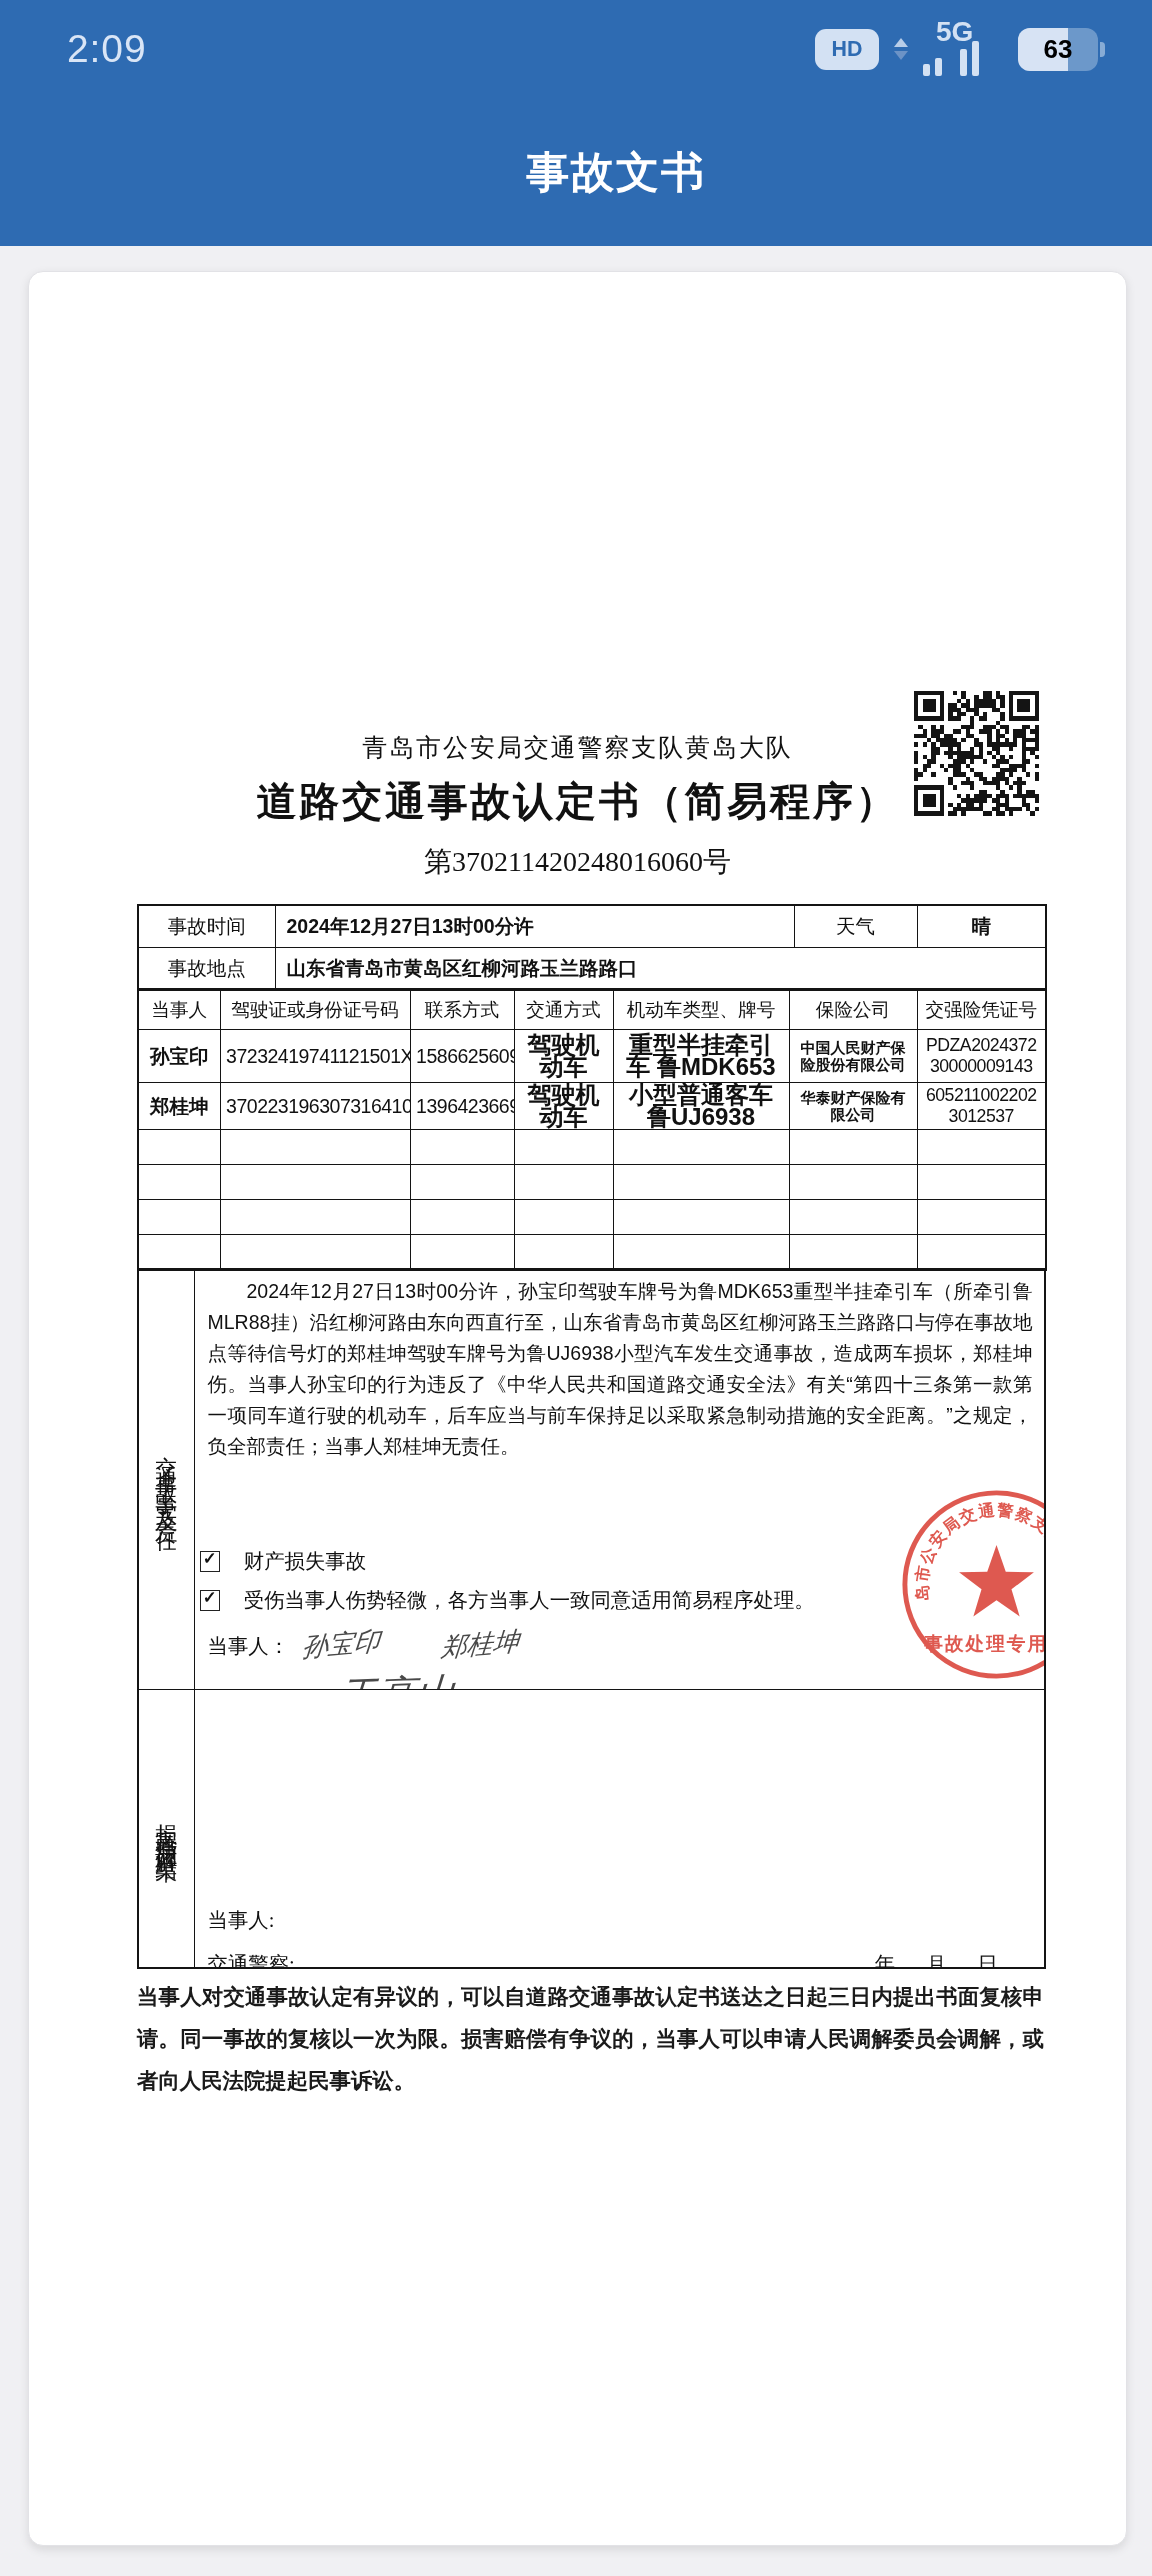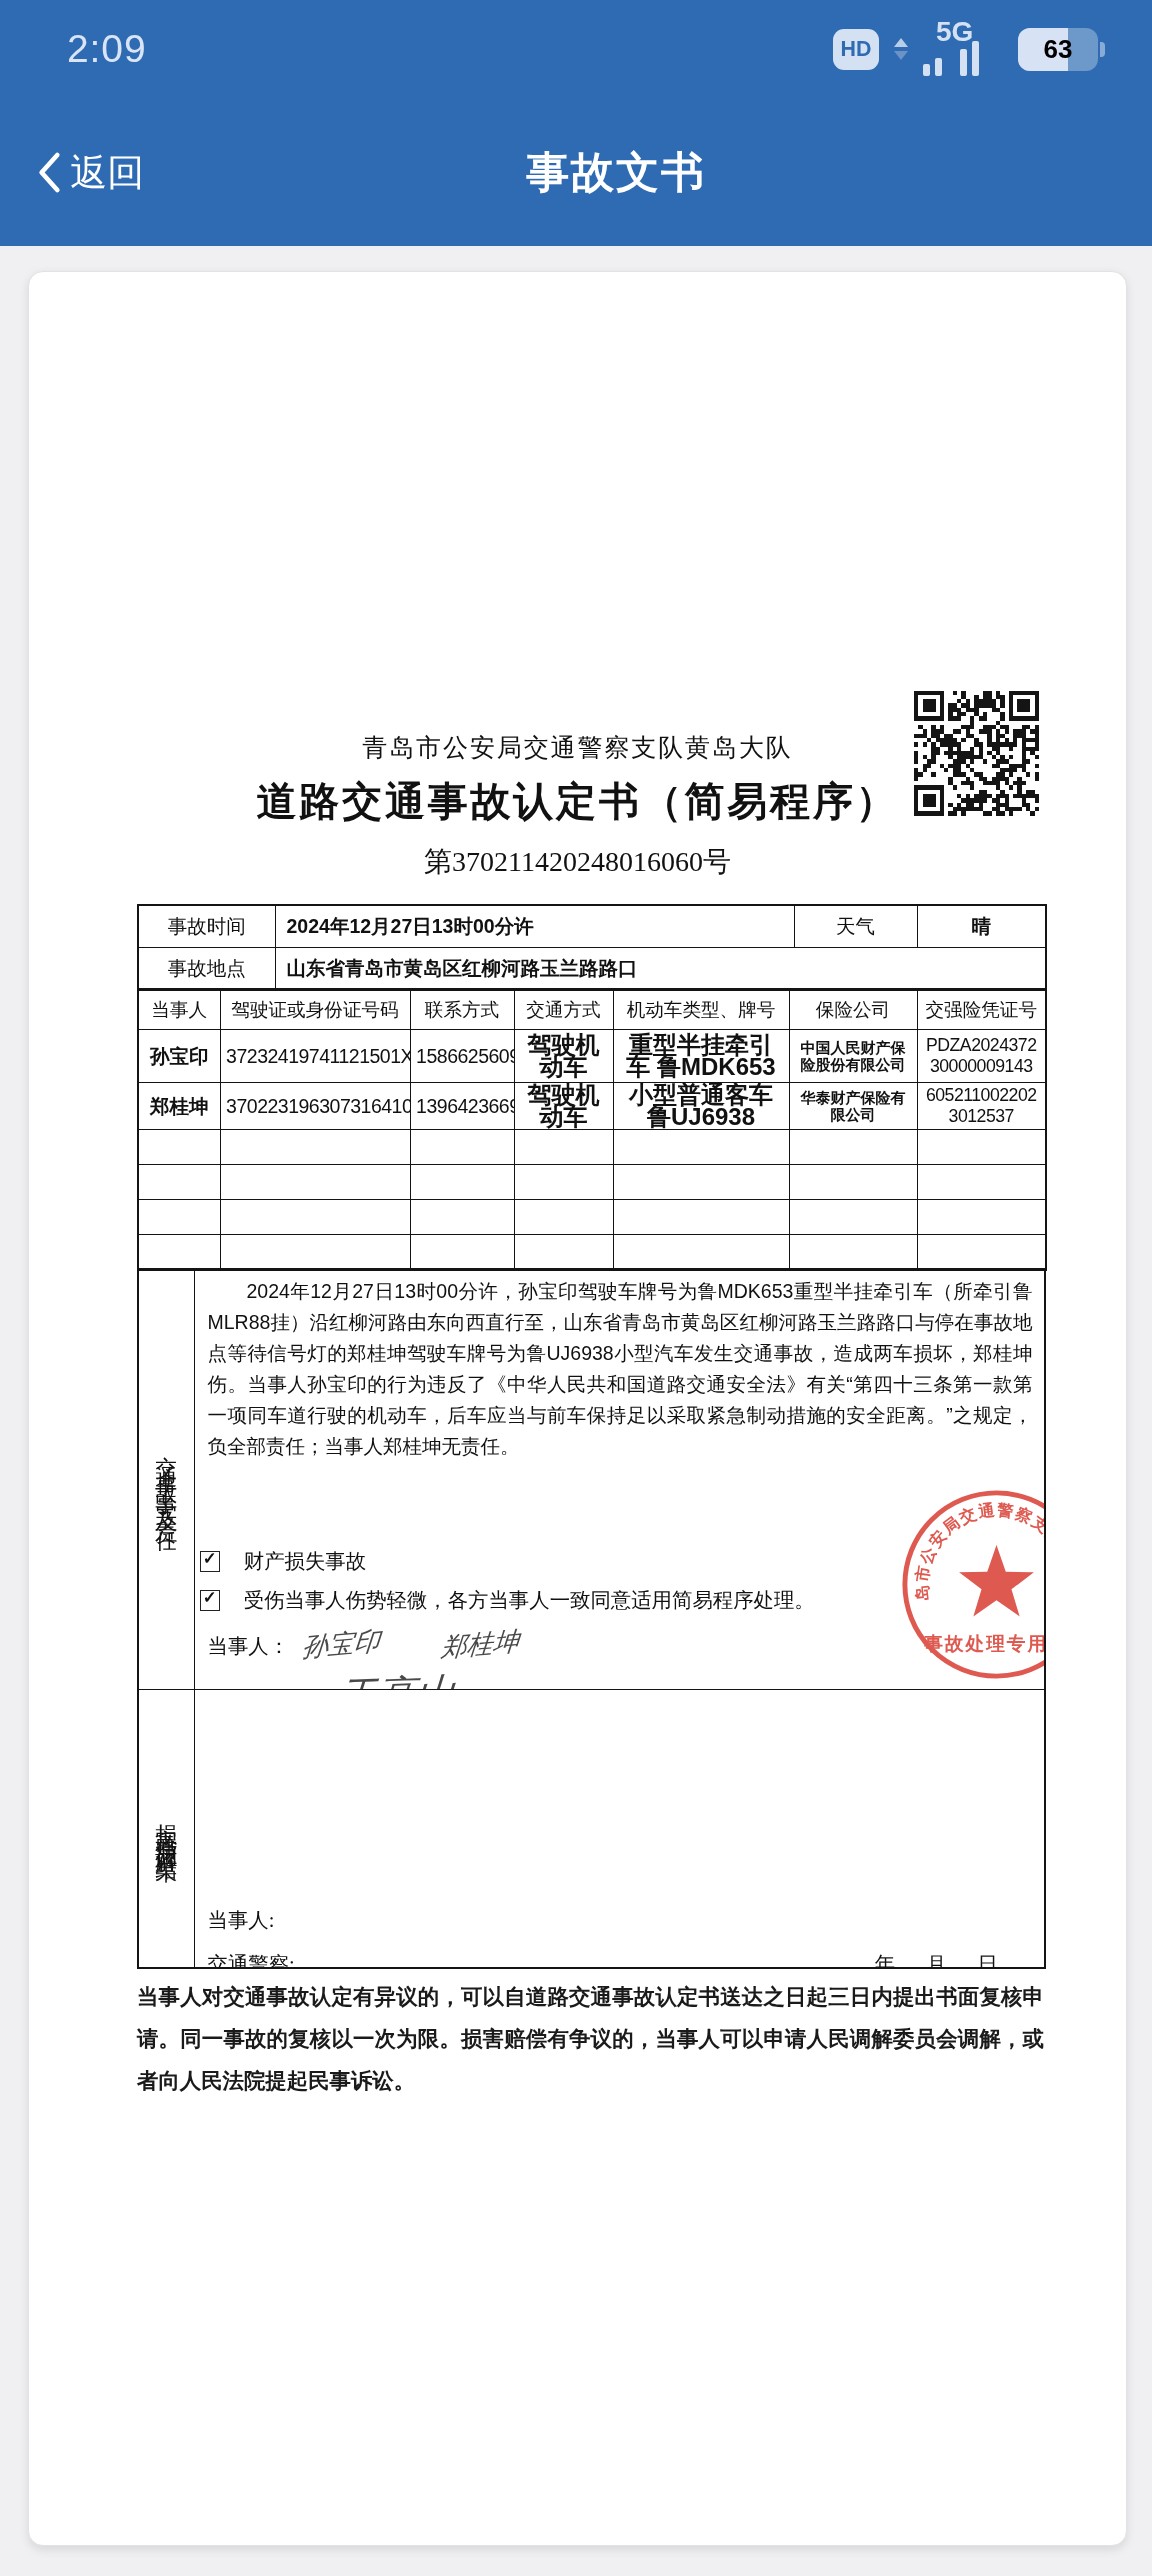--- a/index.html
+++ b/index.html
@@ -4,21 +4,21 @@
 <style>
   html,body{margin:0;padding:0;}
   body{width:1152px;height:2576px;background:#f0f0f3;font-family:"Liberation Sans","DejaVu Sans",sans-serif;overflow:hidden;}
   .screen{position:relative;width:1152px;height:2576px;}
 
   
   .chrome{position:absolute;left:0;top:0;width:1152px;height:246px;background:#2e6bb2;}
   .statusbar{position:absolute;left:0;top:0;width:1152px;height:98px;display:flex;align-items:center;}
   .time{margin-left:67px;font-size:39px;color:#d9e5f6;letter-spacing:0.9px;}
   .status-icons{margin-left:auto;margin-right:45px;display:flex;align-items:center;gap:15px;}
-  .hd-badge{width:46px;height:41px;border-radius:11px;background:#d3e1f3;display:flex;align-items:center;justify-content:center;
+  .hd-badge{width:64px;height:41px;border-radius:11px;background:#d3e1f3;display:flex;align-items:center;justify-content:center;
             font-weight:bold;font-size:21.4px;color:#2e6bb2;}
   .updown{display:flex;flex-direction:column;gap:3.7px;align-items:center;}
   .tri-up{width:0;height:0;border-left:7.4px solid transparent;border-right:7.4px solid transparent;border-bottom:9.3px solid #b8cde8;}
   .tri-down{width:0;height:0;border-left:7.4px solid transparent;border-right:7.4px solid transparent;border-top:9.3px solid #6c93c6;}
   .network{position:relative;width:80px;height:58px;}
   .network .net-label{position:absolute;left:13px;top:-3.7px;font-size:28px;font-weight:bold;color:#d3e1f3;}
   .bars{position:absolute;left:0;bottom:1.9px;display:flex;align-items:flex-end;gap:4.6px;}
   .bars i{display:block;width:7.4px;background:#d3e1f3;border-radius:1.9px;}
   .b1{height:12px;}.b2{height:18.6px;}.b3{height:27px;margin-left:13px;}.b4{height:35px;}
   .battery{position:relative;width:89px;height:43px;display:flex;align-items:center;}
@@ -116,26 +116,20 @@
         <div class="battery">
           <span class="shell">
             <span class="fill"></span>
             <span class="pct">63</span>
           </span>
           <span class="nub"></span>
         </div>
       </div>
     </div>
     <div class="navbar">
-      <div class="back-btn">
-        <svg width="24" height="43" viewBox="0 0 26 46">
-          <polyline points="22,4 5,23 22,42" fill="none" stroke="#ffffff" stroke-width="5" stroke-linecap="round" stroke-linejoin="round"></polyline>
-        </svg>
-        <span class="back-label">返回</span>
-      </div>
       <div class="nav-title">事故文书</div>
     </div>
   </div>
 
   <div class="card">
     <div class="doc">
 
       <div class="doc-org">青岛市公安局交通警察支队黄岛大队</div>
       <div class="doc-title">道路交通事故认定书（简易程序）</div>
       <div class="doc-no">第370211420248016060号</div>

